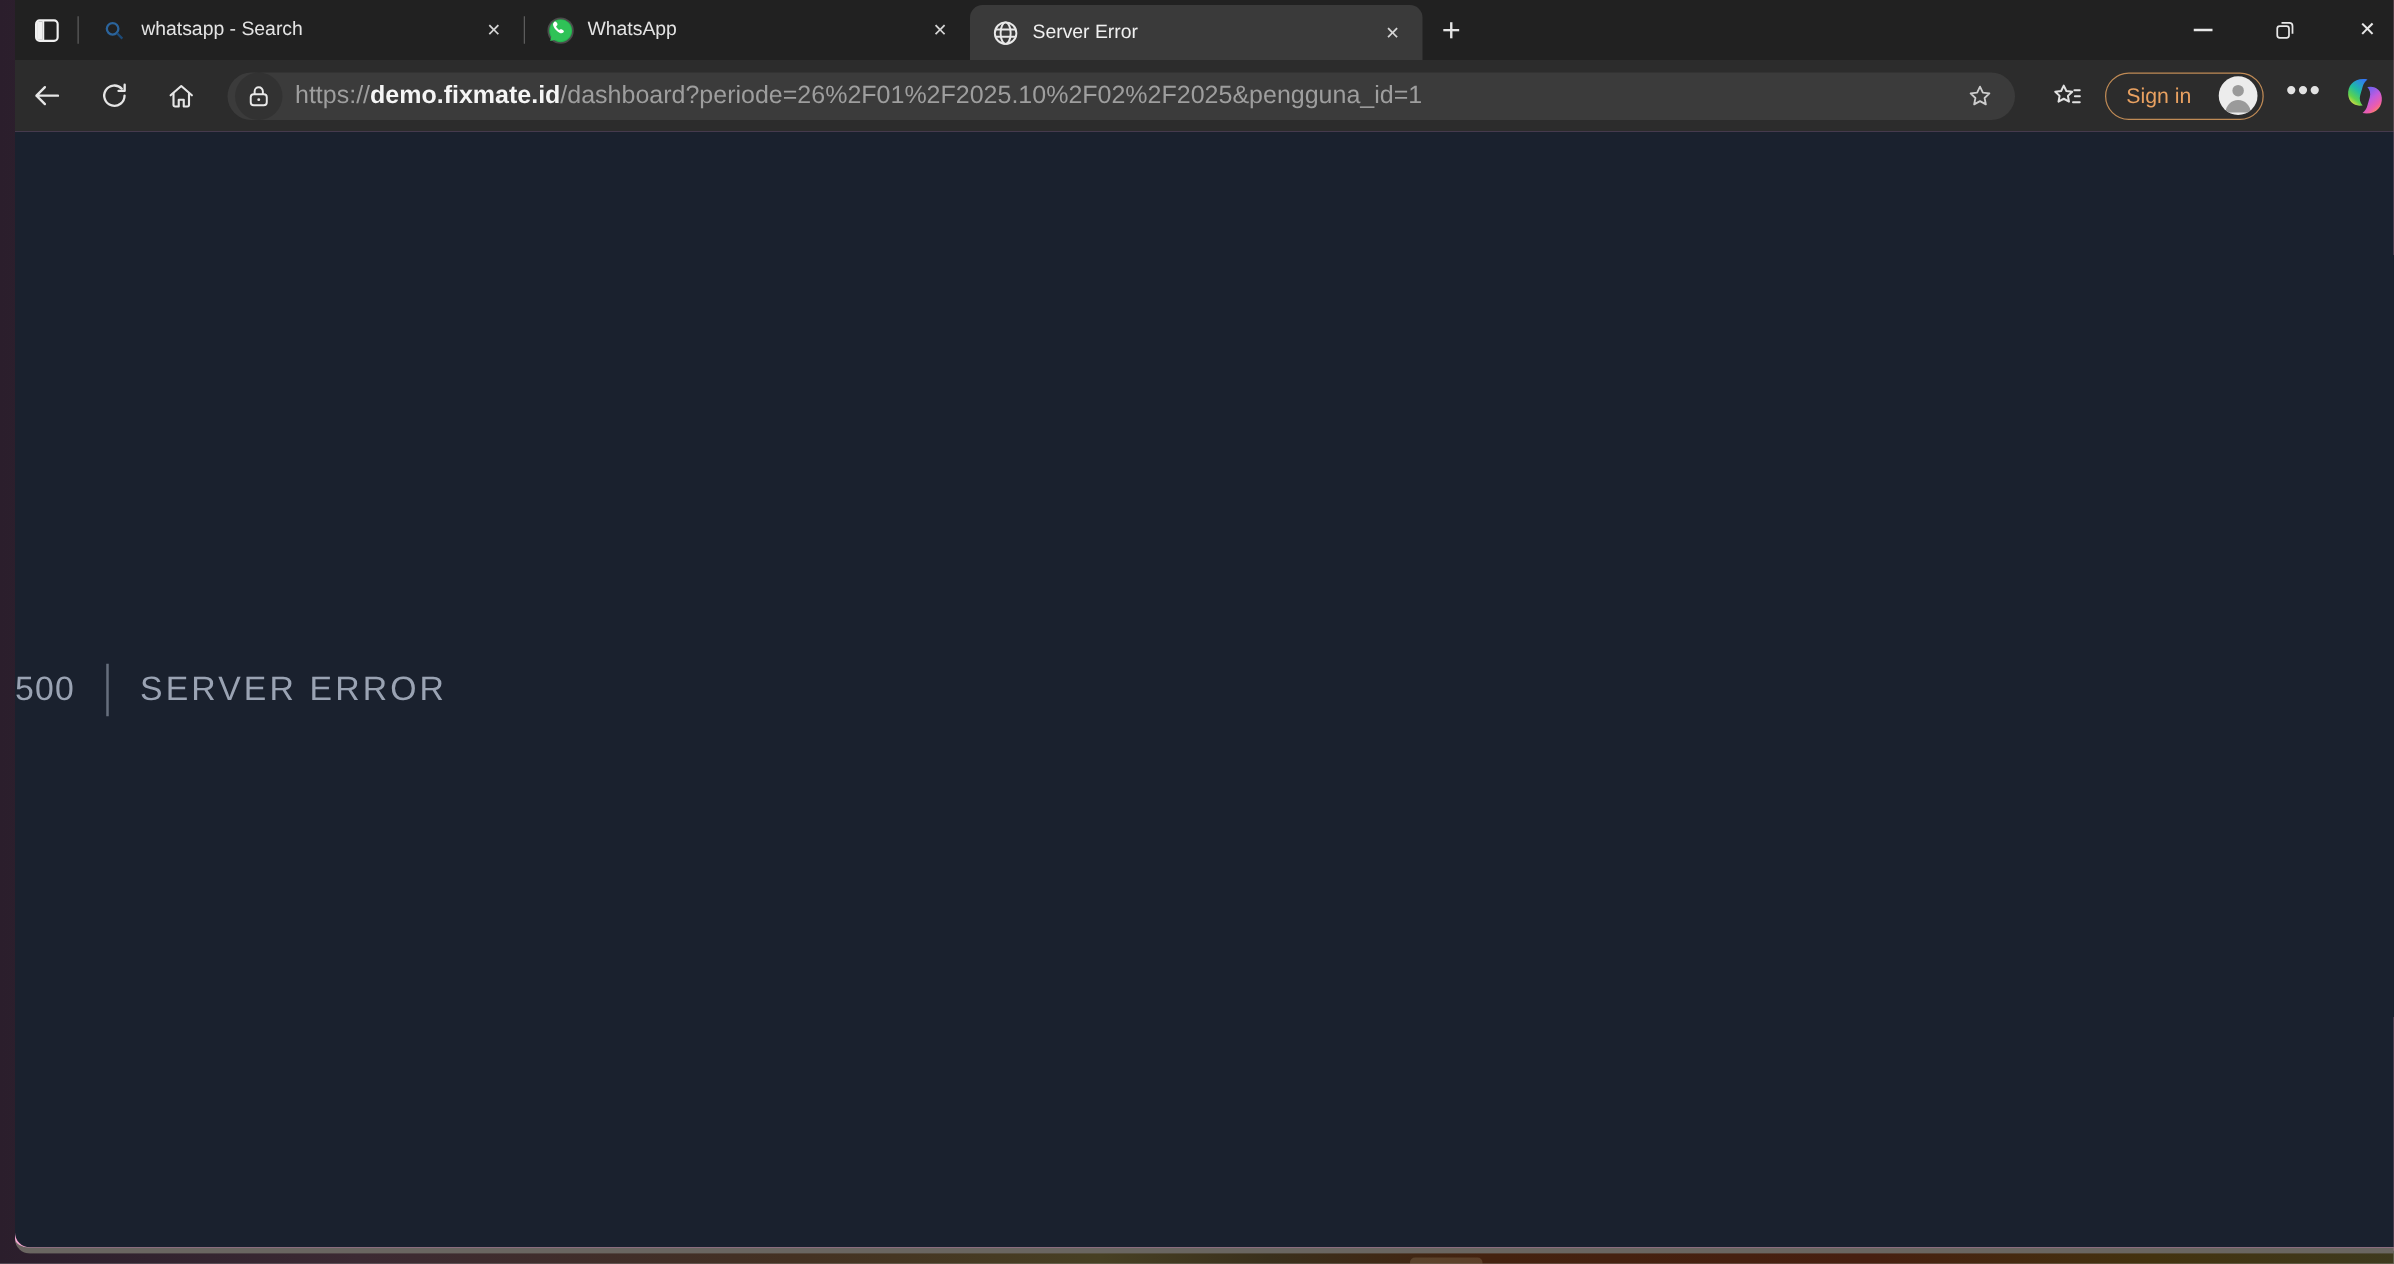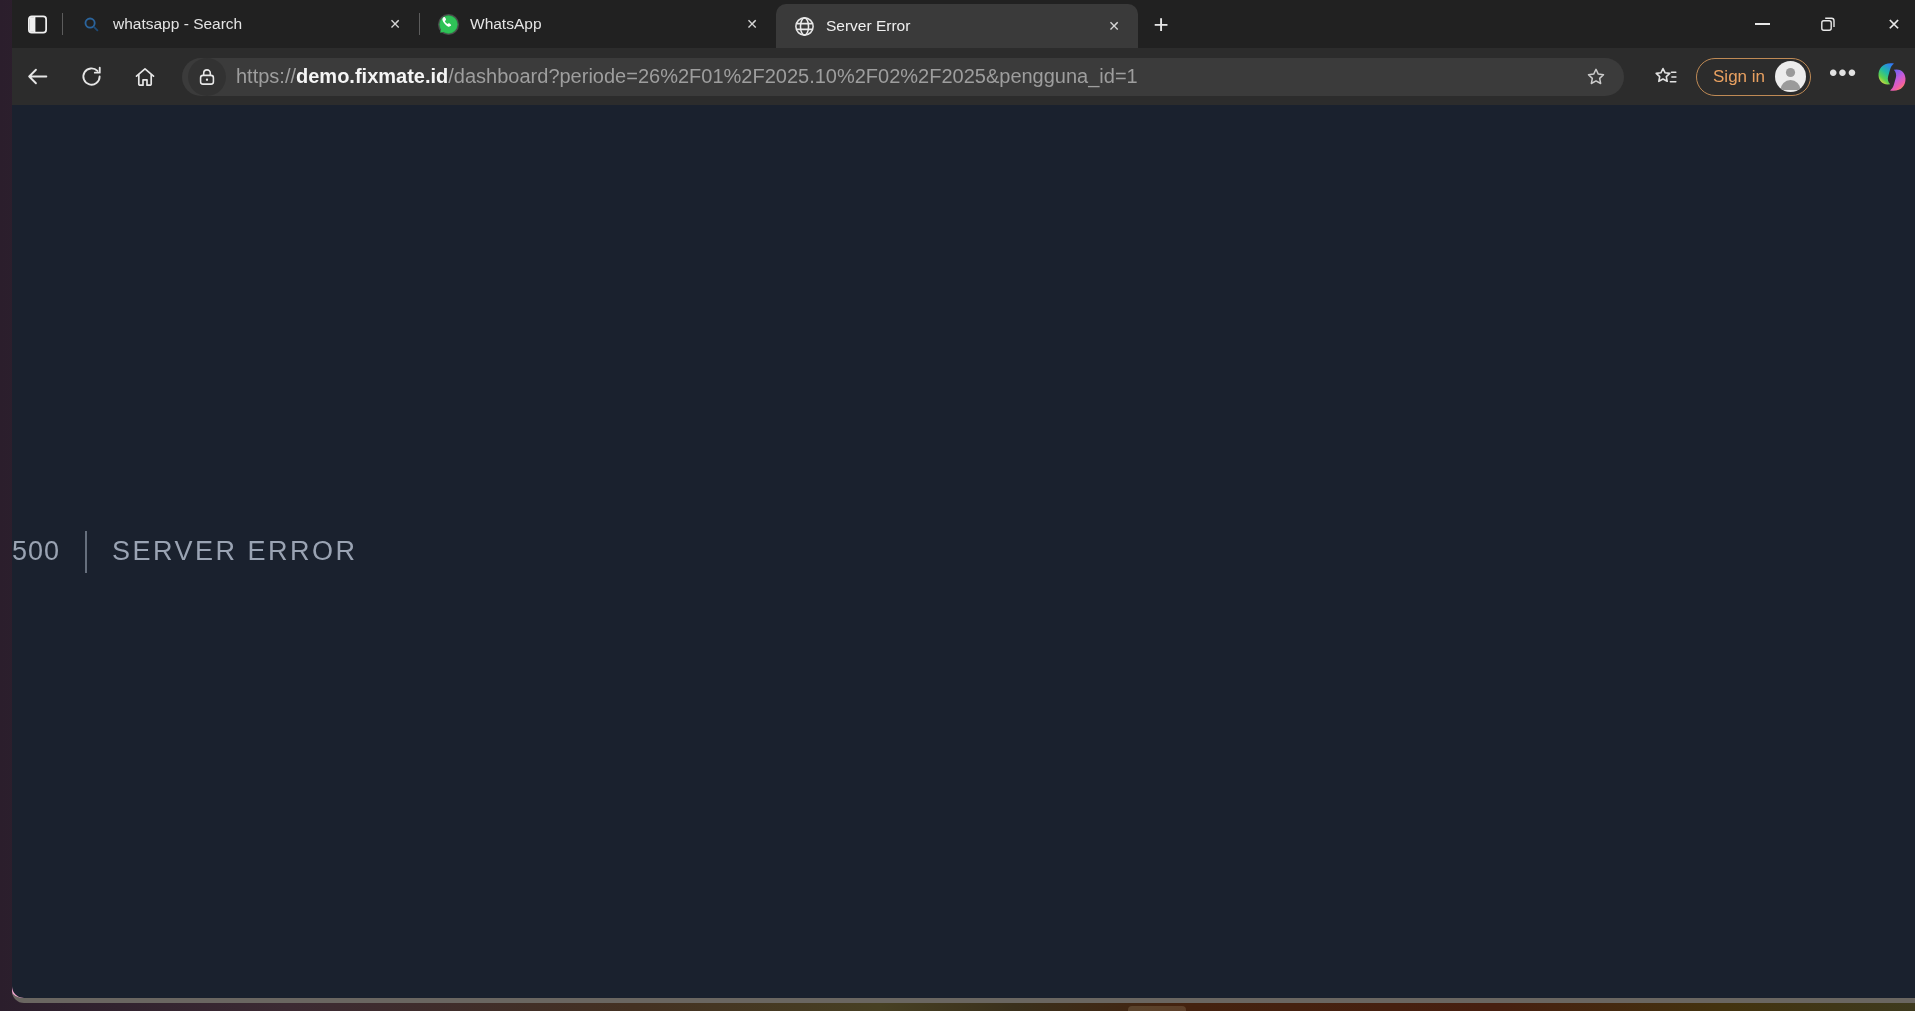--- a/index.html
+++ b/index.html
@@ -49,21 +49,21 @@
     display:flex; align-items:center; justify-content:center; flex:0 0 auto; margin-right:10px; cursor:pointer; }
   .url { font-size:20px; white-space:nowrap; overflow:hidden; flex:1; min-width:0; }
   .url .scheme, .url .path { color:#9e9e9e; }
   .url .domain { color:#f5f5f5; font-weight:600; }
   .star-btn { width:36px; height:36px; border-radius:6px; display:flex; align-items:center; justify-content:center;
     flex:0 0 auto; cursor:pointer; }
   .tool-btn { width:44px; height:44px; border-radius:6px; display:flex; align-items:center; justify-content:center;
     cursor:pointer; color:#e2e2e2; flex:0 0 auto; }
   .signin-btn {
     height:38px; border:1px solid #bf8a55; border-radius:19px; display:flex; align-items:center;
-    gap:10px; padding:0 4px 0 16px; margin:0 10px 0 8px; cursor:pointer; flex:0 0 auto;
+    gap:22px; padding:0 4px 0 16px; margin:0 10px 0 8px; cursor:pointer; flex:0 0 auto;
   }
   .signin-label { color:#e9a161; font-size:17px; }
   .avatar-circle { width:31px; height:31px; border-radius:50%; background:#ececec;
     display:flex; align-items:flex-end; justify-content:center; overflow:hidden; }
   .more-btn { font-size:24px; letter-spacing:1px; padding-bottom:8px; margin-right:6px; }
   .copilot-btn { width:42px; }
   
   .content {
     flex:1; background:#1a212e; border-radius:0 0 12px 12px;
     display:flex; align-items:center; 

